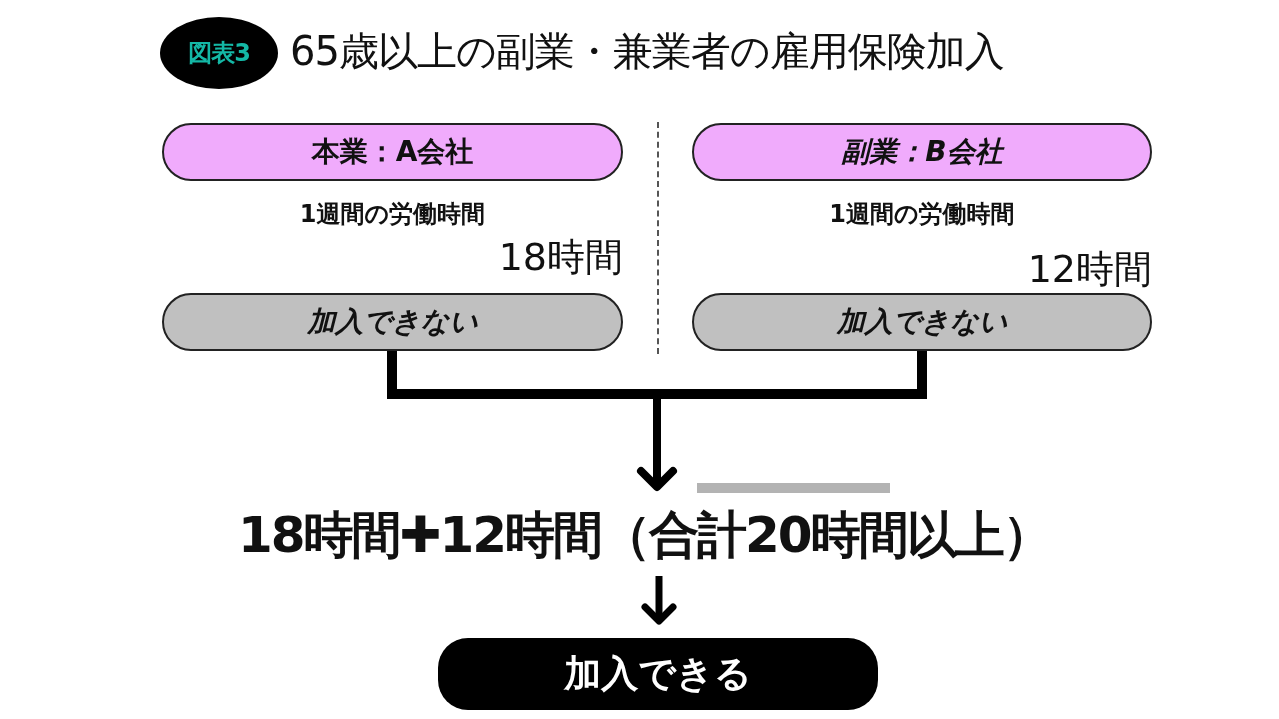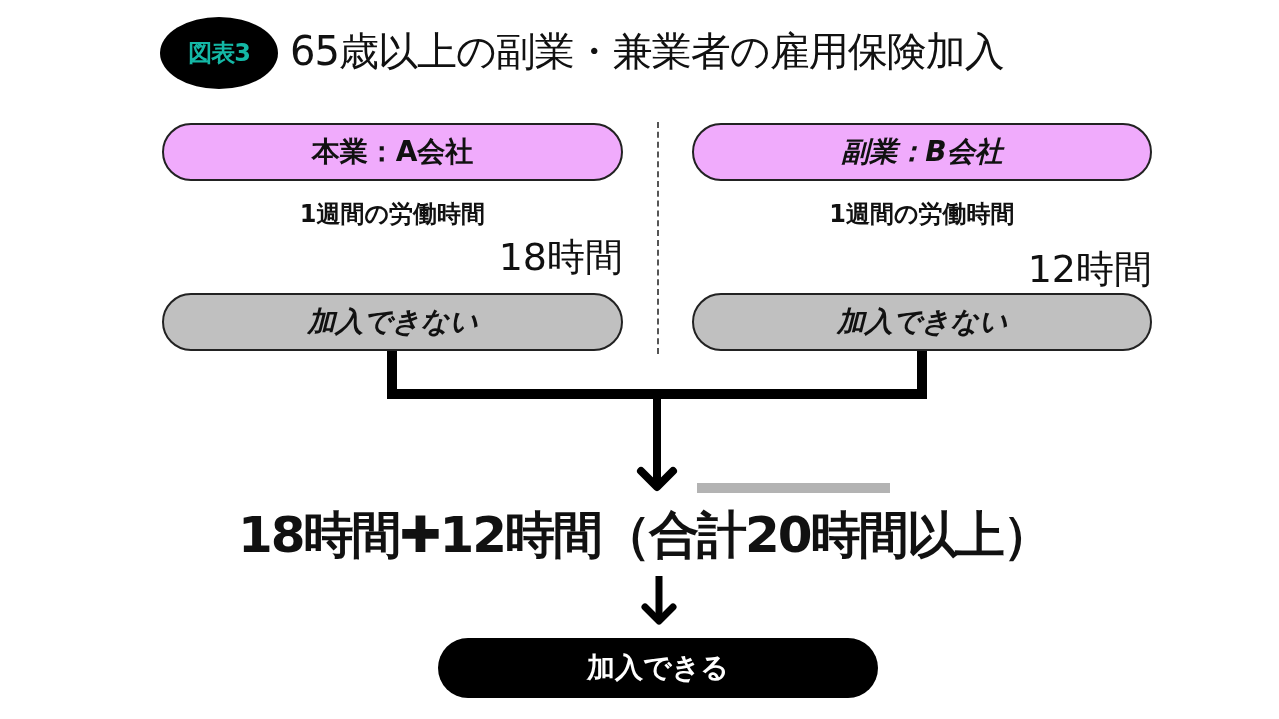--- a/index.html
+++ b/index.html
@@ -15,22 +15,22 @@
   .pill.gray { background:#c0c0c0;font-style:italic; }
   .left-col { left:162px; width:461px; }
   .right-col { left:692px; width:460px; }
   .label-small { font-size:24px; font-weight:bold; text-align:center; }
   .label-big { font-size:38px; font-weight:normal; text-align:right; }
   .dash { left:657px; top:122px; height:232px; border-left:2px dashed #555; }
   .line { background:#000; }
   .note { left:668px; top:421px; font-size:26px; font-weight:bold; line-height:34px; text-align:center; width:252px; }
   .hl { left:697px; top:483px; width:193px; height:10px; background:#b3b3b3; }
   .sum { left:238px; top:502px; font-size:50px; font-weight:bold; letter-spacing:-2px; white-space:nowrap; line-height:66px; }
-  .final { left:438px; top:638px; width:440px; height:60px; background:#000; border-radius:30px; color:#fff;
-           display:flex; align-items:center; justify-content:center; font-size:28px; font-weight:bold; }
+  .final { left:438px; top:638px; width:440px; height:72px; background:#000; border-radius:30px; color:#fff;
+           display:flex; align-items:center; justify-content:center; font-size:37px; font-weight:bold; }
 </style>
 </head>
 <body>
 
 <div class="abs badge">図表3</div>
 <div class="abs title">65歳以上の副業・兼業者の雇用保険加入</div>
 
 <div class="abs pill white left-col" style="top:123px;">
   <span>本業：A会社</span>
 </div>

